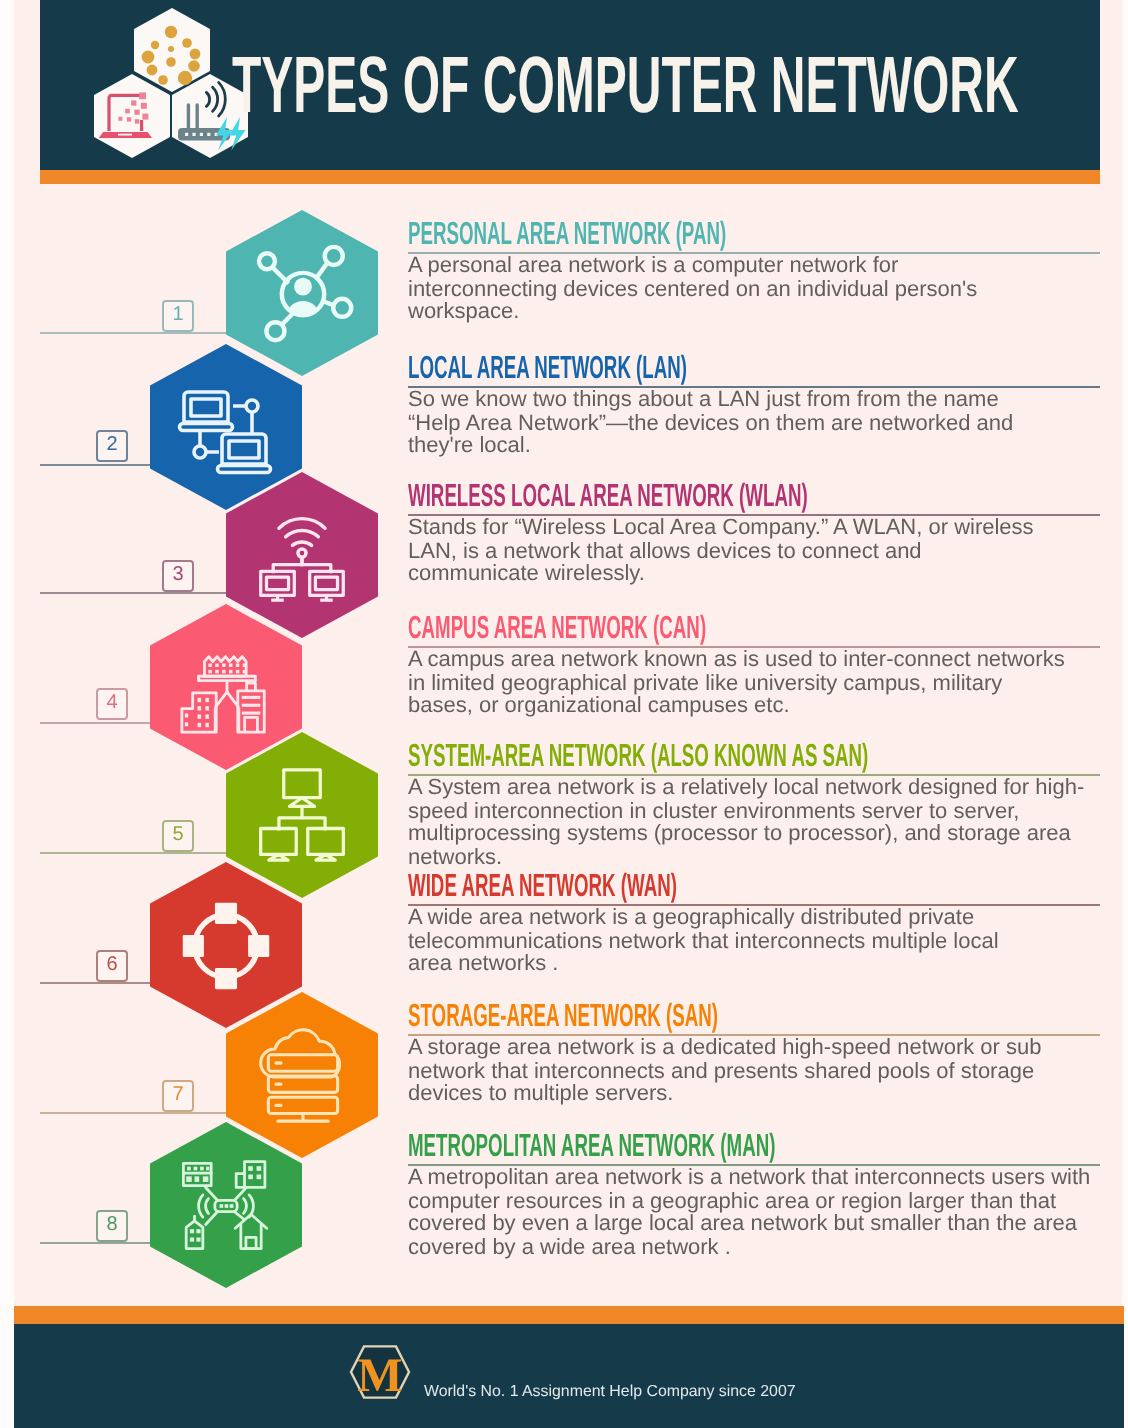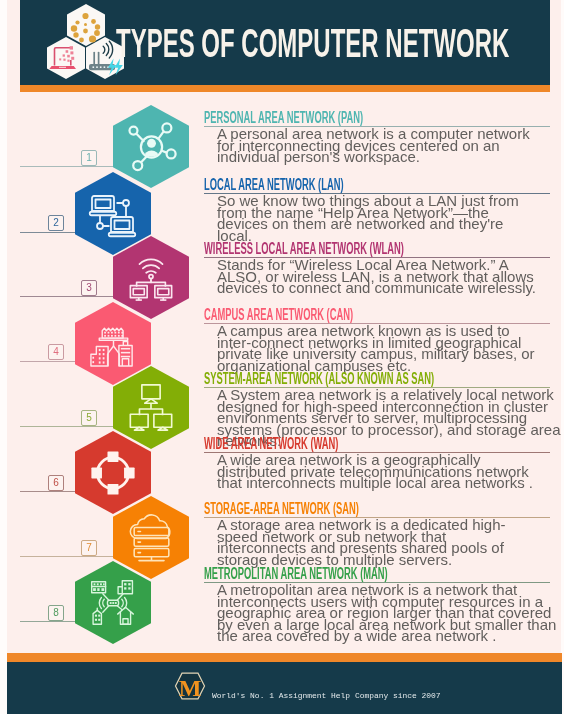--- a/index.html
+++ b/index.html
@@ -22,34 +22,34 @@
   
   .hex{position:absolute;width:76px;height:83px;
      clip-path:polygon(50% 0%,100% 25%,100% 75%,50% 100%,0% 75%,0% 25%);
      display:flex;align-items:center;justify-content:center;}
   .hex svg{display:block;}
   .title-wrap{position:absolute;left:204px;height:15px;}
   .title{position:absolute;left:0;top:0;font-family:"Liberation Sans",sans-serif;font-weight:bold;
      font-size:16px;line-height:16px;white-space:nowrap;transform:scaleX(.585);transform-origin:left top;}
   .rule{position:absolute;left:204px;width:346px;height:1px;}
   .desc{position:absolute;left:204px;font-family:"Liberation Sans",sans-serif;
-     font-size:15px;line-height:11.5px;color:#615e5c;margin-left:13px;}
+     font-size:11px;line-height:11.5px;color:#615e5c;}
   .numbox{position:absolute;width:14px;height:14px;border:1px solid;border-radius:2px;background:#fdf3f0;
      font-family:"Liberation Sans",sans-serif;font-size:10px;text-align:center;line-height:14px;}
   .leftline{position:absolute;left:20px;height:1px;}
 
   
   .footbar{position:absolute;left:7px;top:653px;width:555px;height:9px;background:#ef8729;}
   .footer{position:absolute;left:7px;top:662px;width:555px;height:52px;background:#153a4a;}
   .foot-logo{position:absolute;left:173px;top:670px;width:34px;height:32px;}
   .foot-name{position:absolute;left:209px;top:671px;width:230px;height:18px;}
   .foot-name span{position:absolute;left:0;top:0;font-family:"Liberation Sans",sans-serif;
      font-size:18.5px;line-height:18px;letter-spacing:.6px;color:#f0f4f5;white-space:nowrap;
      transform:scaleX(.87);transform-origin:left top;}
-  .foot-tag{position:absolute;left:212px;top:690px;font-family:Liberation Mono, monospace;
+  .foot-tag{position:absolute;left:212px;top:690px;font-family:Liberation Sans, sans-serif;
      font-size:7.95px;line-height:11px;color:#e3e9eb;}
 </style>
 </head>
 <body>
 
 <div class="page">
 
   <div class="edge-l"></div>
   <div class="edge-r"></div>
 
@@ -202,21 +202,21 @@
               <path d="M69 96 h13"></path>
               <path d="M24.5 91 v5"></path>
               <path d="M75.5 91 v5"></path>
             </g>
           </svg>
         </div>
         <div class="title-wrap" style="top:241px;">
           <div class="title" style="color:#b23571">WIRELESS LOCAL AREA NETWORK (WLAN)</div>
         </div>
         <div class="rule" style="top:257px;background:rgb(145,115,129)"></div>
-        <div class="desc" style="top:259px;width:320px;">Stands for “Wireless Local Area Network.” A ALSO, or wireless LAN, is a network that allows devices to connect and communicate wirelessly.</div>
+        <div class="desc" style="top:259px;width:320px;">Stands for “Wireless Local Area Company.” A WLAN, or wireless LAN, is a network that allows devices to connect and communicate wirelessly.</div>
       </div>
       <div>
         <div class="leftline" style="top:361px;width:57px;background:rgb(194,166,170)"></div>
         <div class="numbox" style="left:48px;top:344px;border-color:rgb(202,154,161);color:rgb(224,110,127)"><span>4</span></div>
         <div class="hex" style="left:75px;top:302px;background:#fa5a72">
           <svg viewBox="-2 -3 104 106" width="51" height="52">
             <g fill="none" stroke="#ffe7ea" stroke-width="2.9" stroke-linejoin="round">
               <path d="M27 38 v-15 l4.5 -5 l4 5 l4.5 -5 l4 5 l4.5 -5 l4 5 l4.5 -5 l4 5 l4.5 -5 l4 5 v15 z"></path>
               <path d="M21 38 h58 v4.5 h-58 z"></path>
               <path d="M50 42.5 v12"></path>

